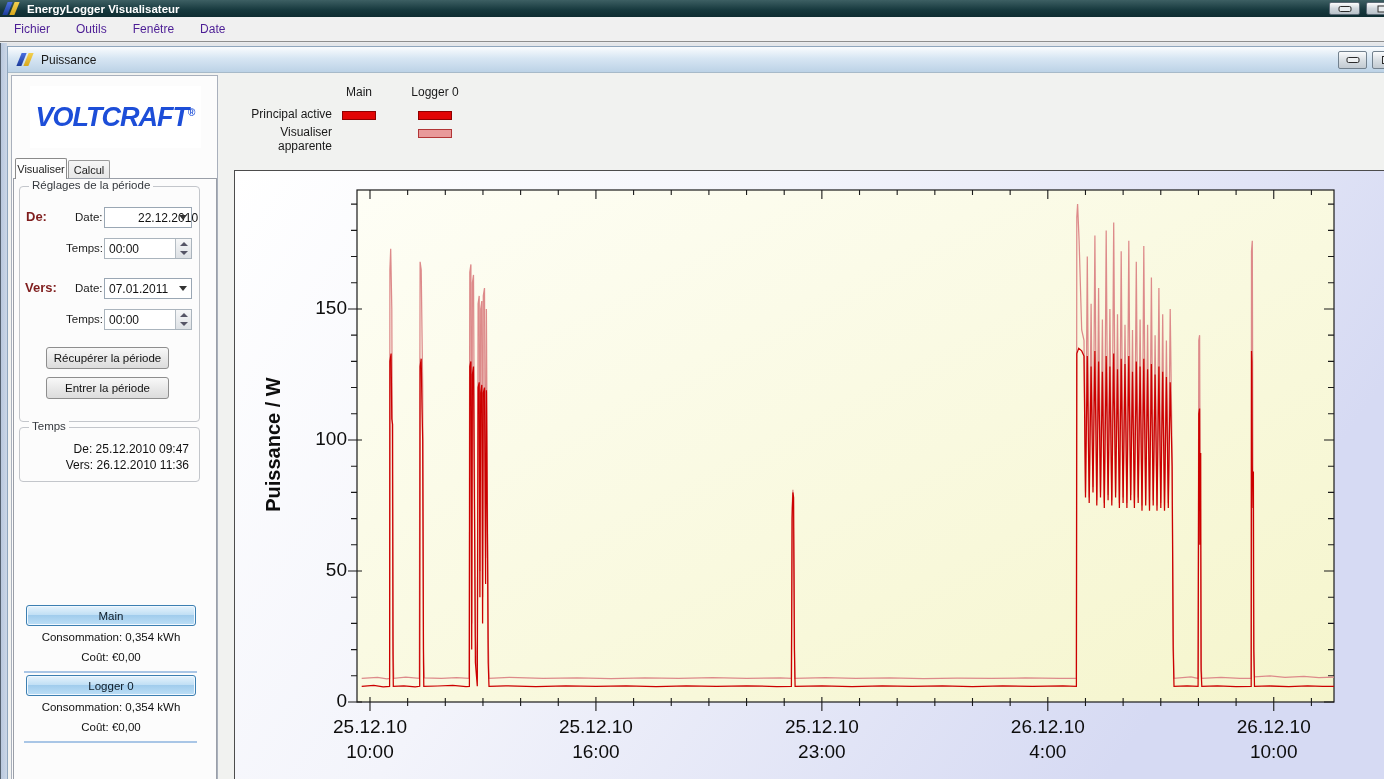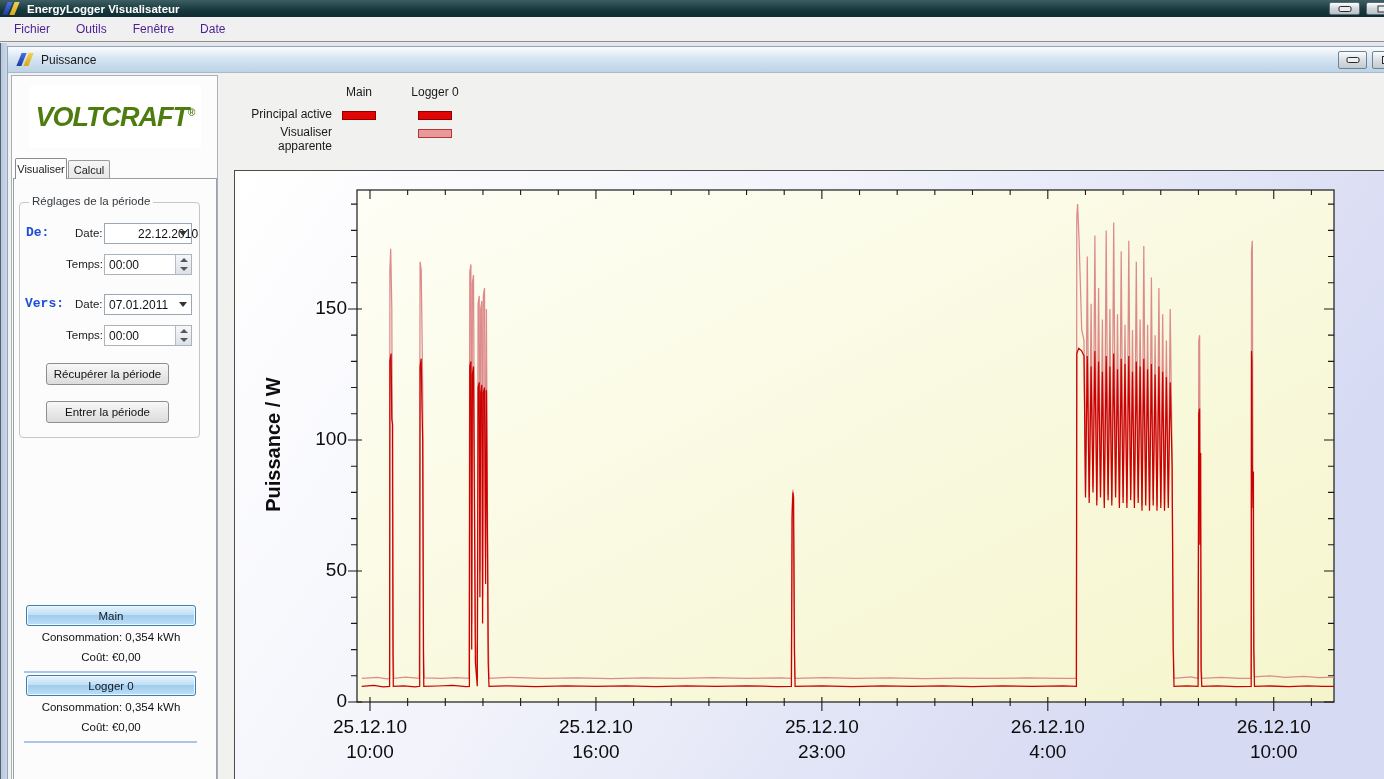--- a/index.html
+++ b/index.html
@@ -33,36 +33,36 @@
   .inner-winbtn { position:absolute; top:4px; height:18px; width:29px; border:1px solid #72818e; border-radius:2px;
     background:linear-gradient(#fbfcfd,#d9dfe4 50%,#c2cad1); }
   .inner-winbtn .pill { position:absolute; left:50%; top:50%; transform:translate(-50%,-50%); width:13px; height:6px; border:1px solid #2a2a2a; border-radius:2px; background:#eef1f3; }
   .inner-winbtn .sq { position:absolute; left:50%; top:50%; transform:translate(-50%,-50%); width:10px; height:8px; border:1px solid #2a2a2a; background:#eef1f3; }
 
   
   #sidebar { position:absolute; left:3px; top:28px; width:207px; height:760px;
     background:#fcfcfc; border:1px solid #a9b0bc; }
   #logo-box { position:absolute; left:18px; top:10px; width:171px; height:62px; background:#ffffff;
     display:flex; align-items:center; justify-content:center; }
-  #logo-text { color:#4d7c0f; font-weight:bold; font-style:italic; font-size:27px; letter-spacing:-1px; font-family:"Liberation Sans",sans-serif; }
+  #logo-text { color:#1d4ed8; font-weight:bold; font-style:italic; font-size:27px; letter-spacing:-1px; font-family:"Liberation Sans",sans-serif; }
   #logo-text sup { font-size:10px; font-style:normal; letter-spacing:0; }
   .tab { position:absolute; font-size:11px; color:#222; text-align:center; }
   #tab-principal { left:3px; top:82px; width:52px; height:21px; line-height:20px; background:#fdfdfd;
     border:1px solid #8a8a8a; border-bottom:none; z-index:3; border-radius:2px 2px 0 0; }
   #tab-calcul { left:56px; top:84px; width:42px; height:19px; line-height:18px;
     background:linear-gradient(#f6f6f6,#e6e6e6); border:1px solid #9a9a9a; border-bottom:none; z-index:1; border-radius:2px 2px 0 0; }
   #tab-page { position:absolute; left:1px; top:102px; width:204px; height:700px; background:#fcfcfc; border:1px solid #9a9fa8; z-index:2; }
 
   .groupbox { position:absolute; border:1px solid #c3c6cb; border-radius:4px; }
   .groupbox > .gtitle { position:absolute; top:-8px; left:9px; background:#fcfcfc; padding:0 3px; font-size:11.5px; color:#35393e; }
-  #group-period { left:5px; top:7px; width:181px; height:236px;margin-top:16px; }
+  #group-period { left:5px; top:7px; width:181px; height:236px; }
   #group-temps  { left:5px; top:248px; width:181px; height:55px; }
 
   .lbl { position:absolute; font-size:11.5px; color:#1c1c1c; }
-  .lbl-serif { font-family:Liberation Mono, monospace; font-weight:bold; font-size:13px; color:#1d4ed8; }
+  .lbl-serif { font-family:Liberation Sans, sans-serif; font-weight:bold; font-size:13px; color:#7f1d1d; }
   .combo { position:absolute; width:88px; height:21px; background:#fff; border:1px solid #9aa7b4; font-size:12px; color:#111;
     display:flex; align-items:center; padding-left:4px; }
   .combo .arrow { position:absolute; right:4px; top:7px; width:0; height:0; border-left:4px solid transparent; border-right:4px solid transparent; border-top:5px solid #333; }
   .spin { position:absolute; width:88px; height:21px; background:#fff; border:1px solid #aab4bd; font-size:12px; color:#111;
     display:flex; align-items:center; padding-left:4px; }
   .spin .btns { position:absolute; right:0; top:0; width:16px; height:19px; border-left:1px solid #b5bdc4;
     background:linear-gradient(#f6f7f8,#dde1e5); }
   .spin .up, .spin .dn { position:absolute; left:4px; width:0; height:0; border-left:4px solid transparent; border-right:4px solid transparent; }
   .spin .up { top:3px; border-bottom:4px solid #556; }
   .spin .dn { bottom:3px; border-top:4px solid #556; }
@@ -167,23 +167,28 @@
         </div>
         <div class="lbl" style="left:46px; top:126px;">Temps:</div>
         <div class="spin" style="left:84px; top:122px;">
           <span>00:00</span>
           <span class="btns">
               <span class="up"></span>
               <span class="dn"></span>
             </span>
         </div>
         <div class="push-btn" style="top:160px;">Récupérer la période</div>
-        <div class="push-btn" style="top:198px;">Entrer la période</div>
-      </div>
-
+        <div class="push-btn" style="top:190px;">Entrer la période</div>
+      </div>
+
+      <div class="groupbox" id="group-temps">
+        <div class="gtitle">Temps</div>
+        <div class="time-line" style="top:14px;">De: 25.12.2010 09:47</div>
+        <div class="time-line" style="top:30px;">Vers: 26.12.2010 11:36</div>
+      </div>
 
       <div class="logger-btn" style="top:426px;">Main</div>
       <div class="stat-line" style="top:452px;">Consommation: 0,354 kWh</div>
       <div class="stat-line" style="top:472px;">Coût: €0,00</div>
       <div class="blue-rule" style="top:492px;"></div>
 
       <div class="logger-btn" style="top:496px;">Logger 0</div>
       <div class="stat-line" style="top:522px;">Consommation: 0,354 kWh</div>
       <div class="stat-line" style="top:542px;">Coût: €0,00</div>
       <div class="blue-rule" style="top:562px;"></div>

